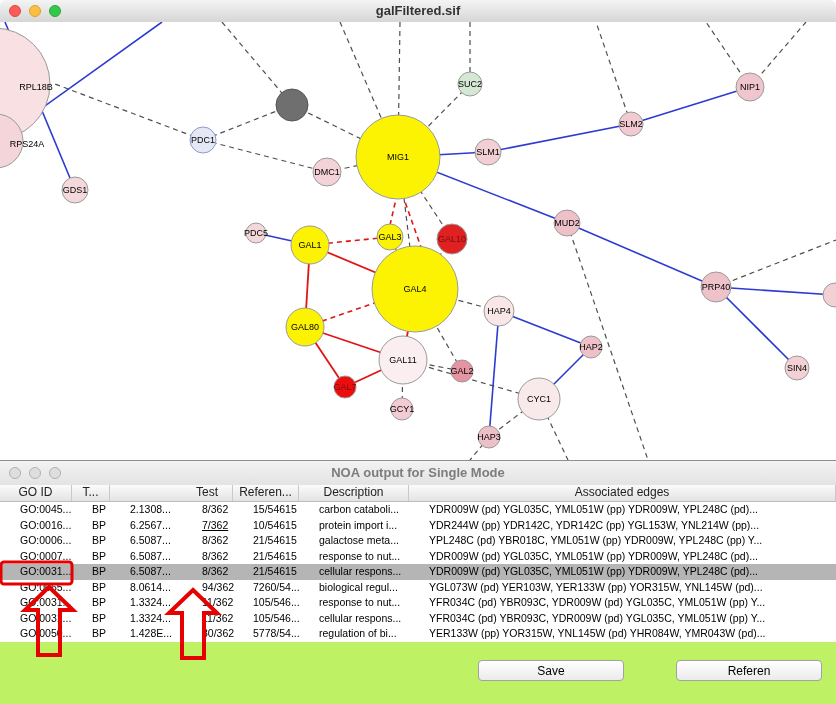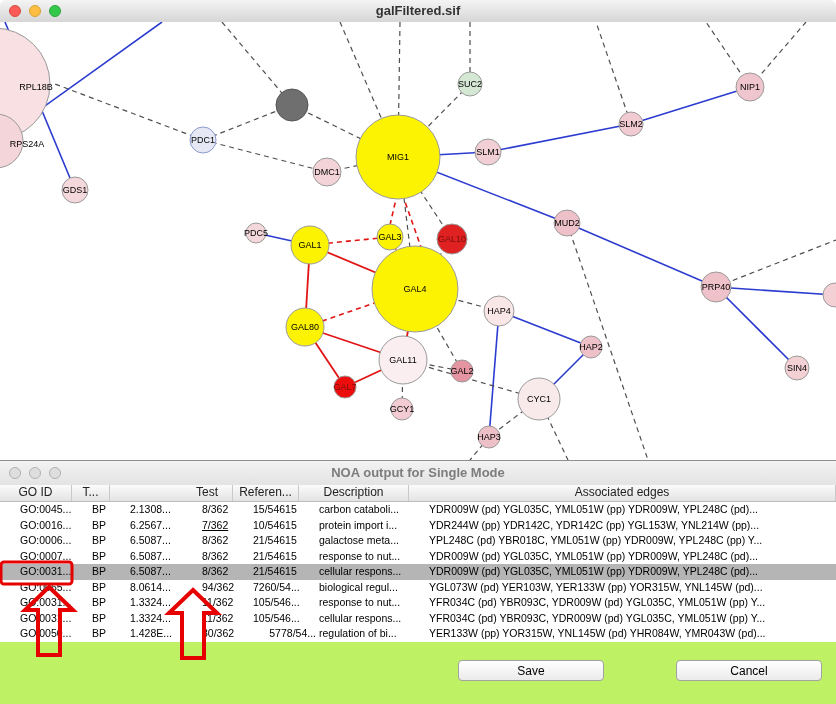--- a/index.html
+++ b/index.html
@@ -24,21 +24,21 @@
   .win-bottom .titlebar .title{line-height:24px;color:#7d7d7d;}
   .win-bottom .lights{top:6px;}
   .table{position:absolute;top:24px;left:0;width:836px;background:#fff;}
   .thead{display:flex;height:16px;background:linear-gradient(#fbfbfb,#e3e3e3);border-bottom:1px solid #bdbdbd;}
   .th{box-sizing:border-box;border-right:1px solid #c9c9c9;font-size:12px;color:#222;text-align:center;line-height:15px;overflow:hidden;white-space:nowrap;flex:none;}
   .tbody{background:#fff;}
   .tr{display:flex;height:15.5px;background:#fff;padding-left:17px;}
   .tr.sel{background:#b5b5b5;}
   .td{box-sizing:border-box;padding-left:3px;font-size:10.5px;color:#000;line-height:15.5px;overflow:hidden;white-space:nowrap;flex:none;}
   .btn{position:absolute;width:146px;height:21px;border:1px solid #a2a2a2;border-radius:4px;background:linear-gradient(#ffffff,#ebebeb);font-size:12px;color:#000;font-family:"Liberation Sans",sans-serif;}
-  .btn-save{left:458px;top:199px;}
+  .btn-save{left:478px;top:199px;}
   .btn-cancel{left:676px;top:199px;}
   
   #annot-svg{position:absolute;inset:0;pointer-events:none;z-index:50;}
 </style>
 </head>
 <body>
 
 <div class="screen">
 
   <section class="win-top">
@@ -252,28 +252,28 @@
             <div class="td" style="width: 51px;">11/362</div>
             <div class="td" style="width: 66px;">105/546...</div>
             <div class="td" style="width: 110px;">cellular respons...</div>
             <div class="td" style="width: 427px;">YFR034C (pd) YBR093C, YDR009W (pd) YGL035C, YML051W (pp) Y...</div>
           </div>
           <div class="tr">
             <div class="td" style="width: 72px;">GO:0050...</div>
             <div class="td" style="width: 38px;">BP</div>
             <div class="td" style="width: 72px;">1.428E...</div>
             <div class="td" style="width: 51px;">80/362</div>
-            <div class="td" style="width: 66px; text-align: right;">5778/54...</div>
+            <div class="td" style="width: 66px;">5778/54...</div>
             <div class="td" style="width: 110px;">regulation of bi...</div>
             <div class="td" style="width: 427px;">YER133W (pp) YOR315W, YNL145W (pd) YHR084W, YMR043W (pd)...</div>
           </div>
         </div>
     </div>
     <button class="btn btn-save">Save</button>
-    <button class="btn btn-cancel">Cancel</button>
+    <button class="btn btn-cancel">Referen</button>
   </section>
 
   <svg id="annot-svg" width="836" height="704">
       <rect x="1" y="562" width="71" height="22" rx="3" fill="none" stroke="#e60000" stroke-width="3"></rect>
       <polygon points="49,587 73,610 60,610 60,655 38,655 38,610 25,610" fill="none" stroke="#e60000" stroke-width="4" stroke-linejoin="miter"></polygon>
       <polygon points="193,590 217,613 204,613 204,658 182,658 182,613 169,613" fill="none" stroke="#e60000" stroke-width="4" stroke-linejoin="miter"></polygon>
     </svg>
 </div>
 
 </body></html>

